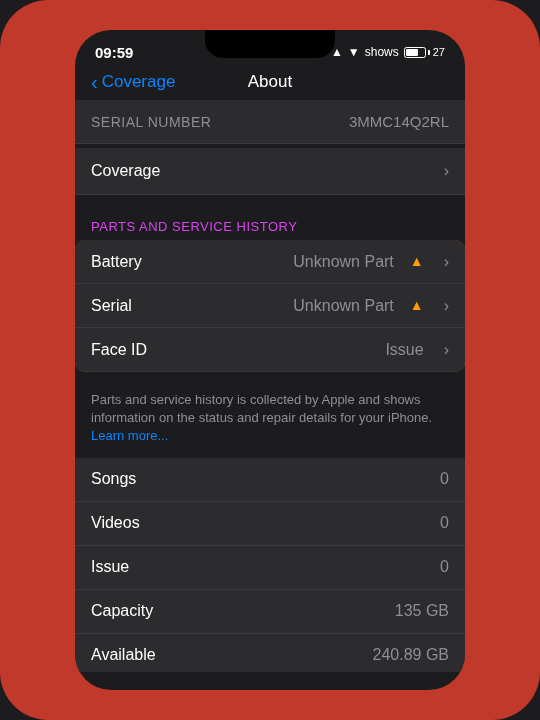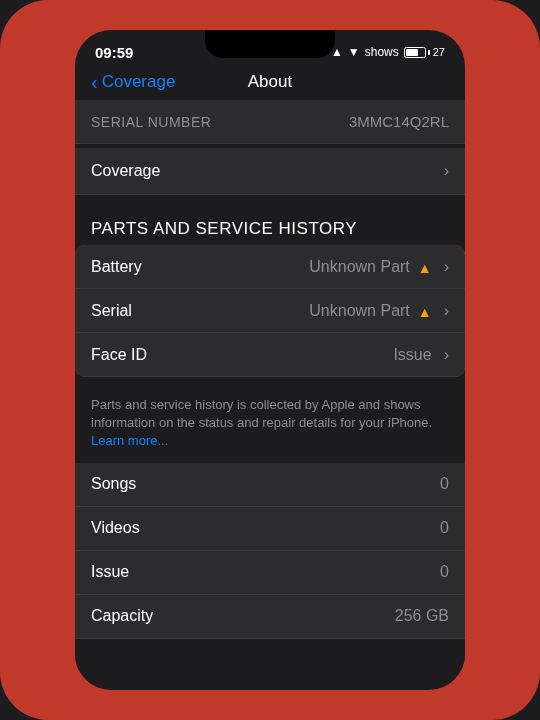--- a/index.html
+++ b/index.html
@@ -150,22 +150,22 @@
     .cell-label {
       color: #fff;
       font-size: 16px;
       font-weight: 400;
     }
 
     .cell-value {
       color: #8e8e93;
       font-size: 16px;
       display: flex;
-      align-items: flex-end;
-      gap: 8px;
+      align-items: flex-start;
+      gap: 16px;
     }
 
     .cell-chevron {
       color: #8e8e93;
       font-size: 16px;
       margin-left: 4px;
     }
 
     .warning-icon {
       color: #ff9f0a;
@@ -203,22 +203,22 @@
       justify-content: space-between;
       padding: 14px 16px;
       border-bottom: 0.5px solid #3a3a3c;
       min-height: 44px;
       margin-top: 4px;
     }
 
     
     .section-header {
       padding: 8px 16px 6px;
-      color: #ffffff;
-      font-size: 17px;
+      color: #d946ef;
+      font-size: 13px;
       text-transform: uppercase;
       letter-spacing: 0.5px;
     }
 
     .parts-group {
       background: #c2410c;
       border-radius: 10px;
       margin: 0 0;
       overflow: hidden;
     }
@@ -351,19 +351,23 @@
         <div class="cell">
           <span class="cell-label">Videos</span>
           <span class="cell-value">0</span>
         </div>
         <div class="cell">
           <span class="cell-label">Issue</span>
           <span class="cell-value">0</span>
         </div>
         <div class="cell">
           <span class="cell-label">Capacity</span>
-          <span class="cell-value">256 GB</span>
+          <span class="cell-value">135 GB</span>
+        </div>
+        <div class="cell">
+          <span class="cell-label">Available</span>
+          <span class="cell-value">240.89 GB</span>
         </div>
       </div>
 
     </div>
   </div>
 </div>
 
 </body></html>

